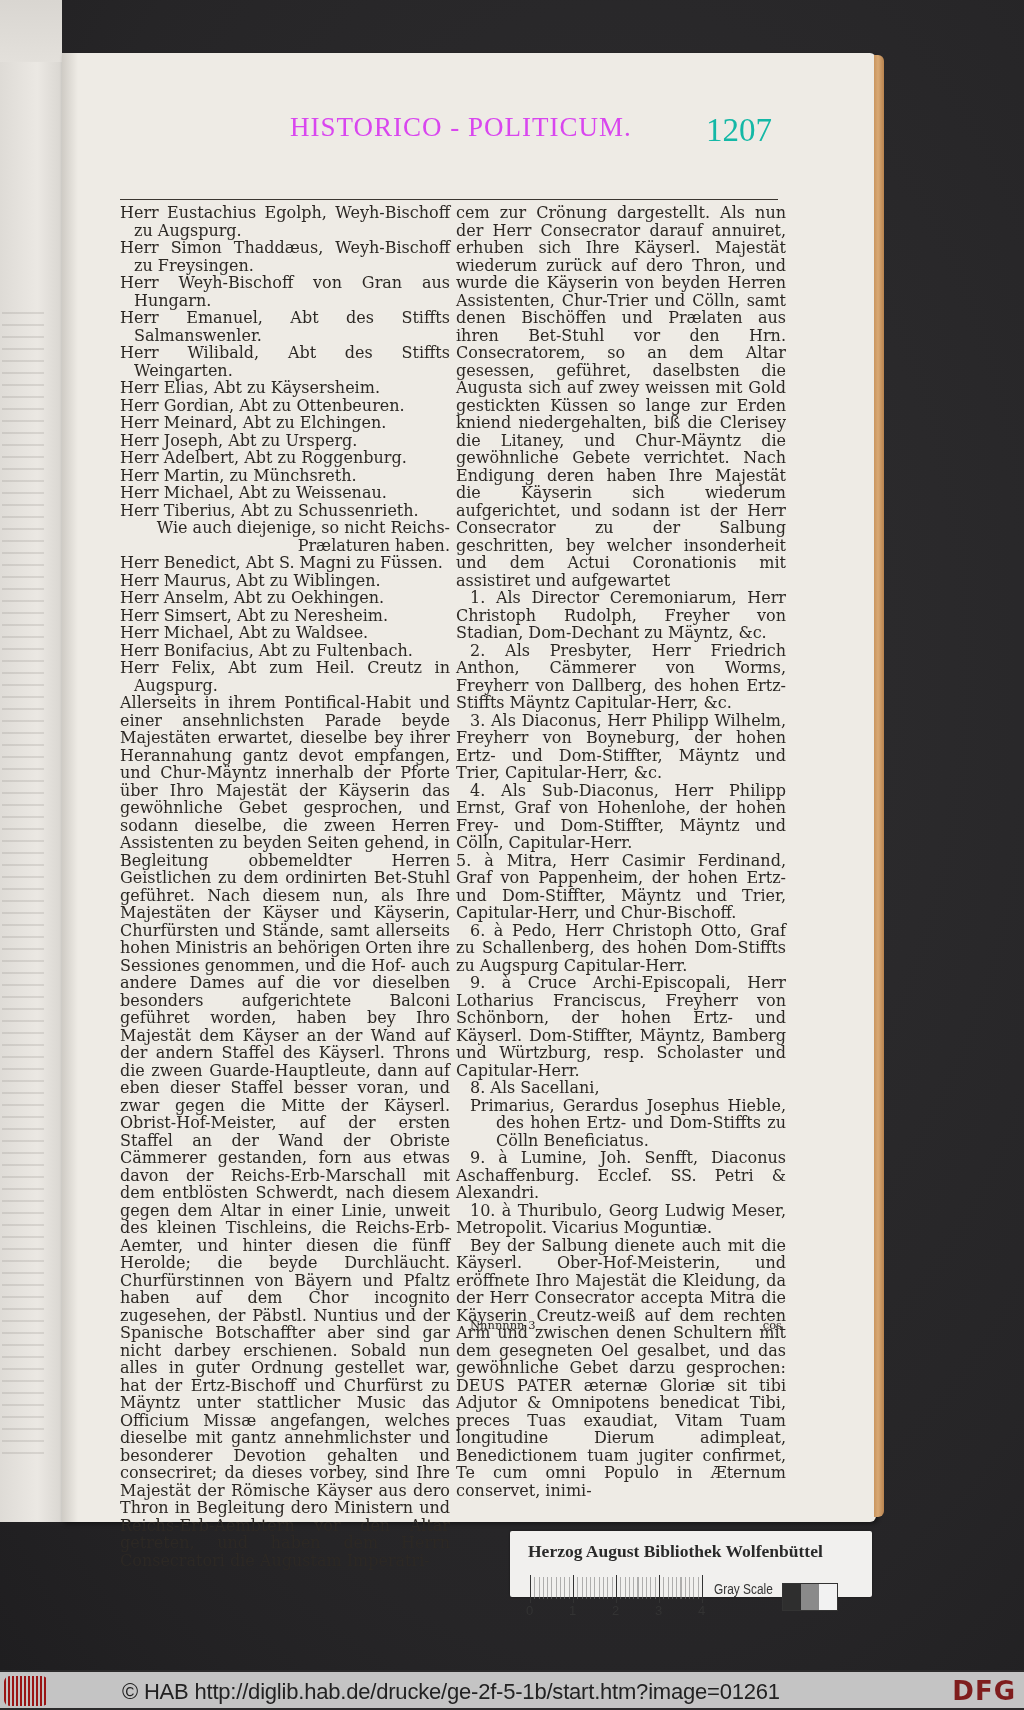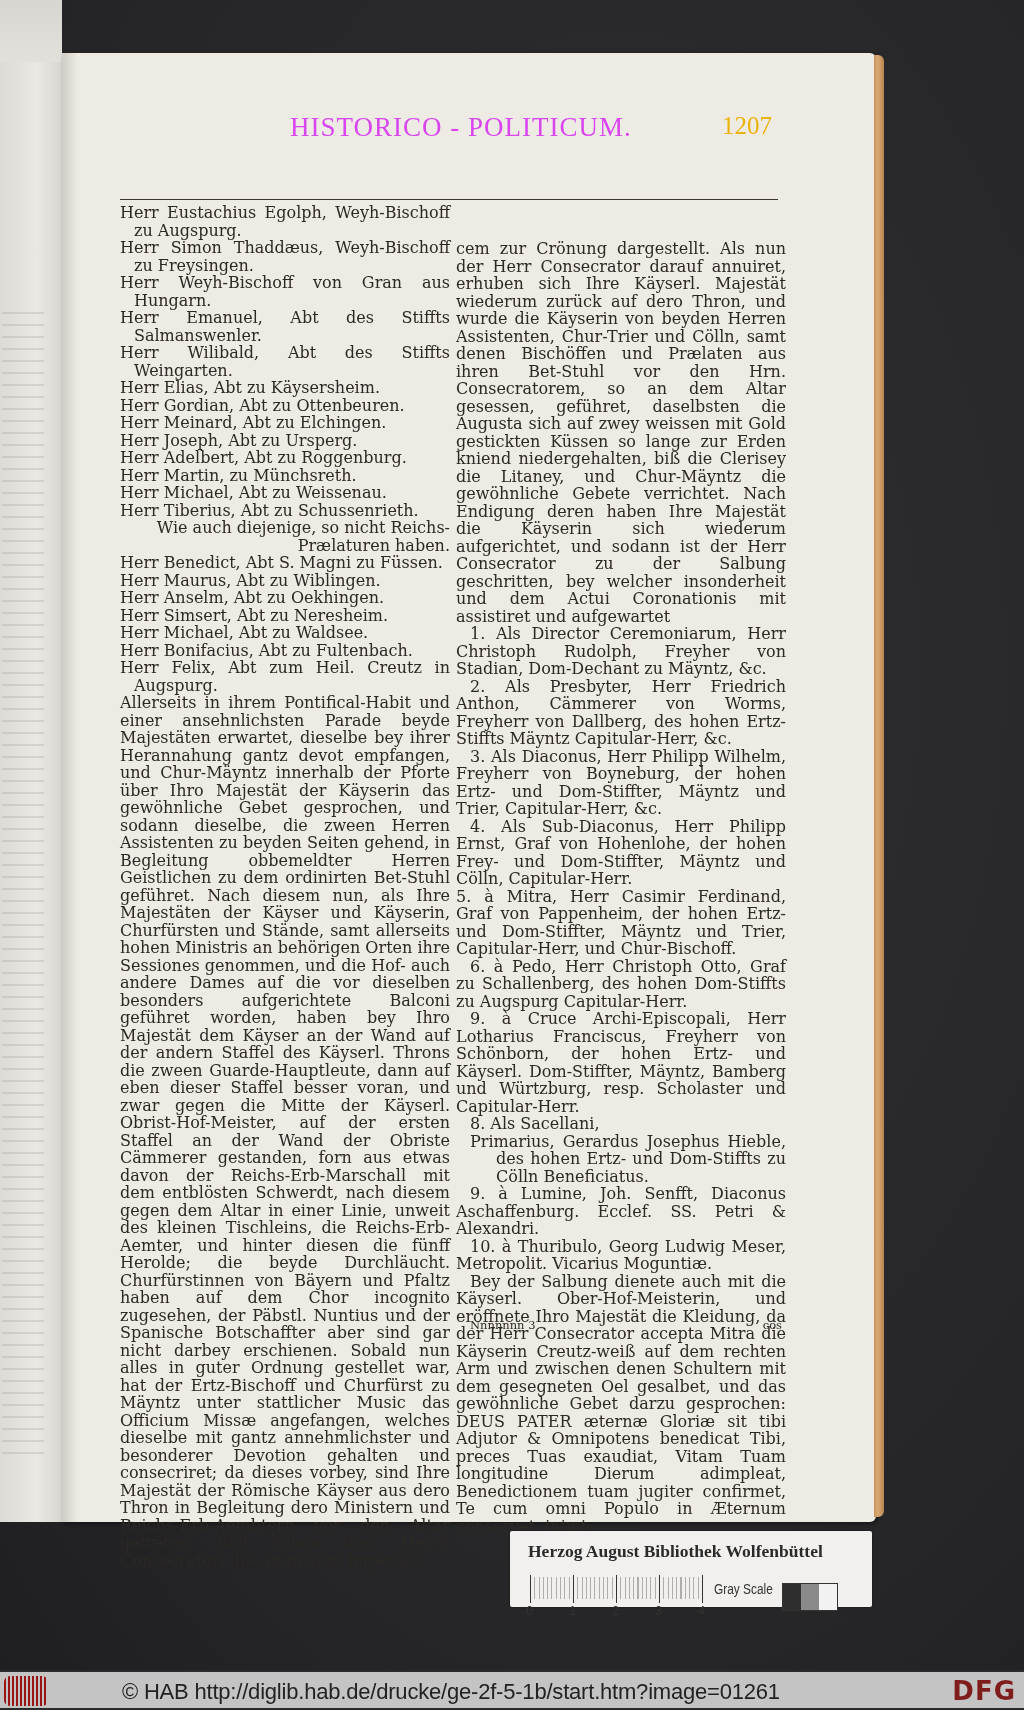--- a/index.html
+++ b/index.html
@@ -45,47 +45,47 @@
     .running-head {
       position: absolute; left: 190px; top: 110px; width: 590px; height: 38px;
     }
     .running-title {
       position: absolute; left: 100px; top: 2px;
       font-family: "Liberation Serif", serif; font-size: 27px; letter-spacing: 1px;
       color: #d946ef;
     }
     .page-number {
       position: absolute; right: 8px; top: 2px;
-      font-family: "Liberation Serif", serif; font-size: 25px; color: #eab308;
+      font-family: "Liberation Serif", serif; font-size: 33px; color: #14b8a6;
     }
     .head-rule {
       position: absolute; left: 120px; top: 199px; width: 658px; height: 0;
       border-top: 1.5px solid #3a3530;
     }
     .col {
       position: absolute; top: 204px; width: 330px;
       font-family: "DejaVu Serif", serif; font-size: 16px; line-height: 17.5px;
       color: #2c2824; text-align: justify;
     }
     .col-left { left: 120px; }
-    .col-right { left: 456px; margin-top: 36px; }
+    .col-right { left: 456px; }
     .col p { margin: 0; }
     .hang { padding-left: 14px; text-indent: -14px; }
     .indent { text-indent: 14px; }
     .center { text-align: right; }
     .sub-hang { padding-left: 40px; text-indent: -26px; }
     .sig-line {
       position: absolute; left: 470px; top: 1318px; width: 312px; height: 18px;
       font-family: "DejaVu Serif", serif; font-size: 11.5px; color: #2c2824;
     }
     .sig-line .sig { position: absolute; left: 0; top: 0; }
     .sig-line .catch { position: absolute; right: 0; top: 0; }
     
     .scale-card {
-      position: absolute; left: 510px; top: 1531px; width: 362px; height: 76px;
+      position: absolute; left: 510px; top: 1531px; width: 362px; height: 66px;
       background: #f1f0ee; border-radius: 2px;
       box-shadow: 0 0 2px rgba(0,0,0,0.5);
     }
     .scale-title {
       position: absolute; left: 18px; top: 10px;
       font-family: "Liberation Serif", serif; font-weight: bold; font-size: 17.5px; color: #2a2a2a;
     }
     .ruler {
       position: absolute; left: 20px; top: 46px; width: 172px; height: 22px;
       background:

